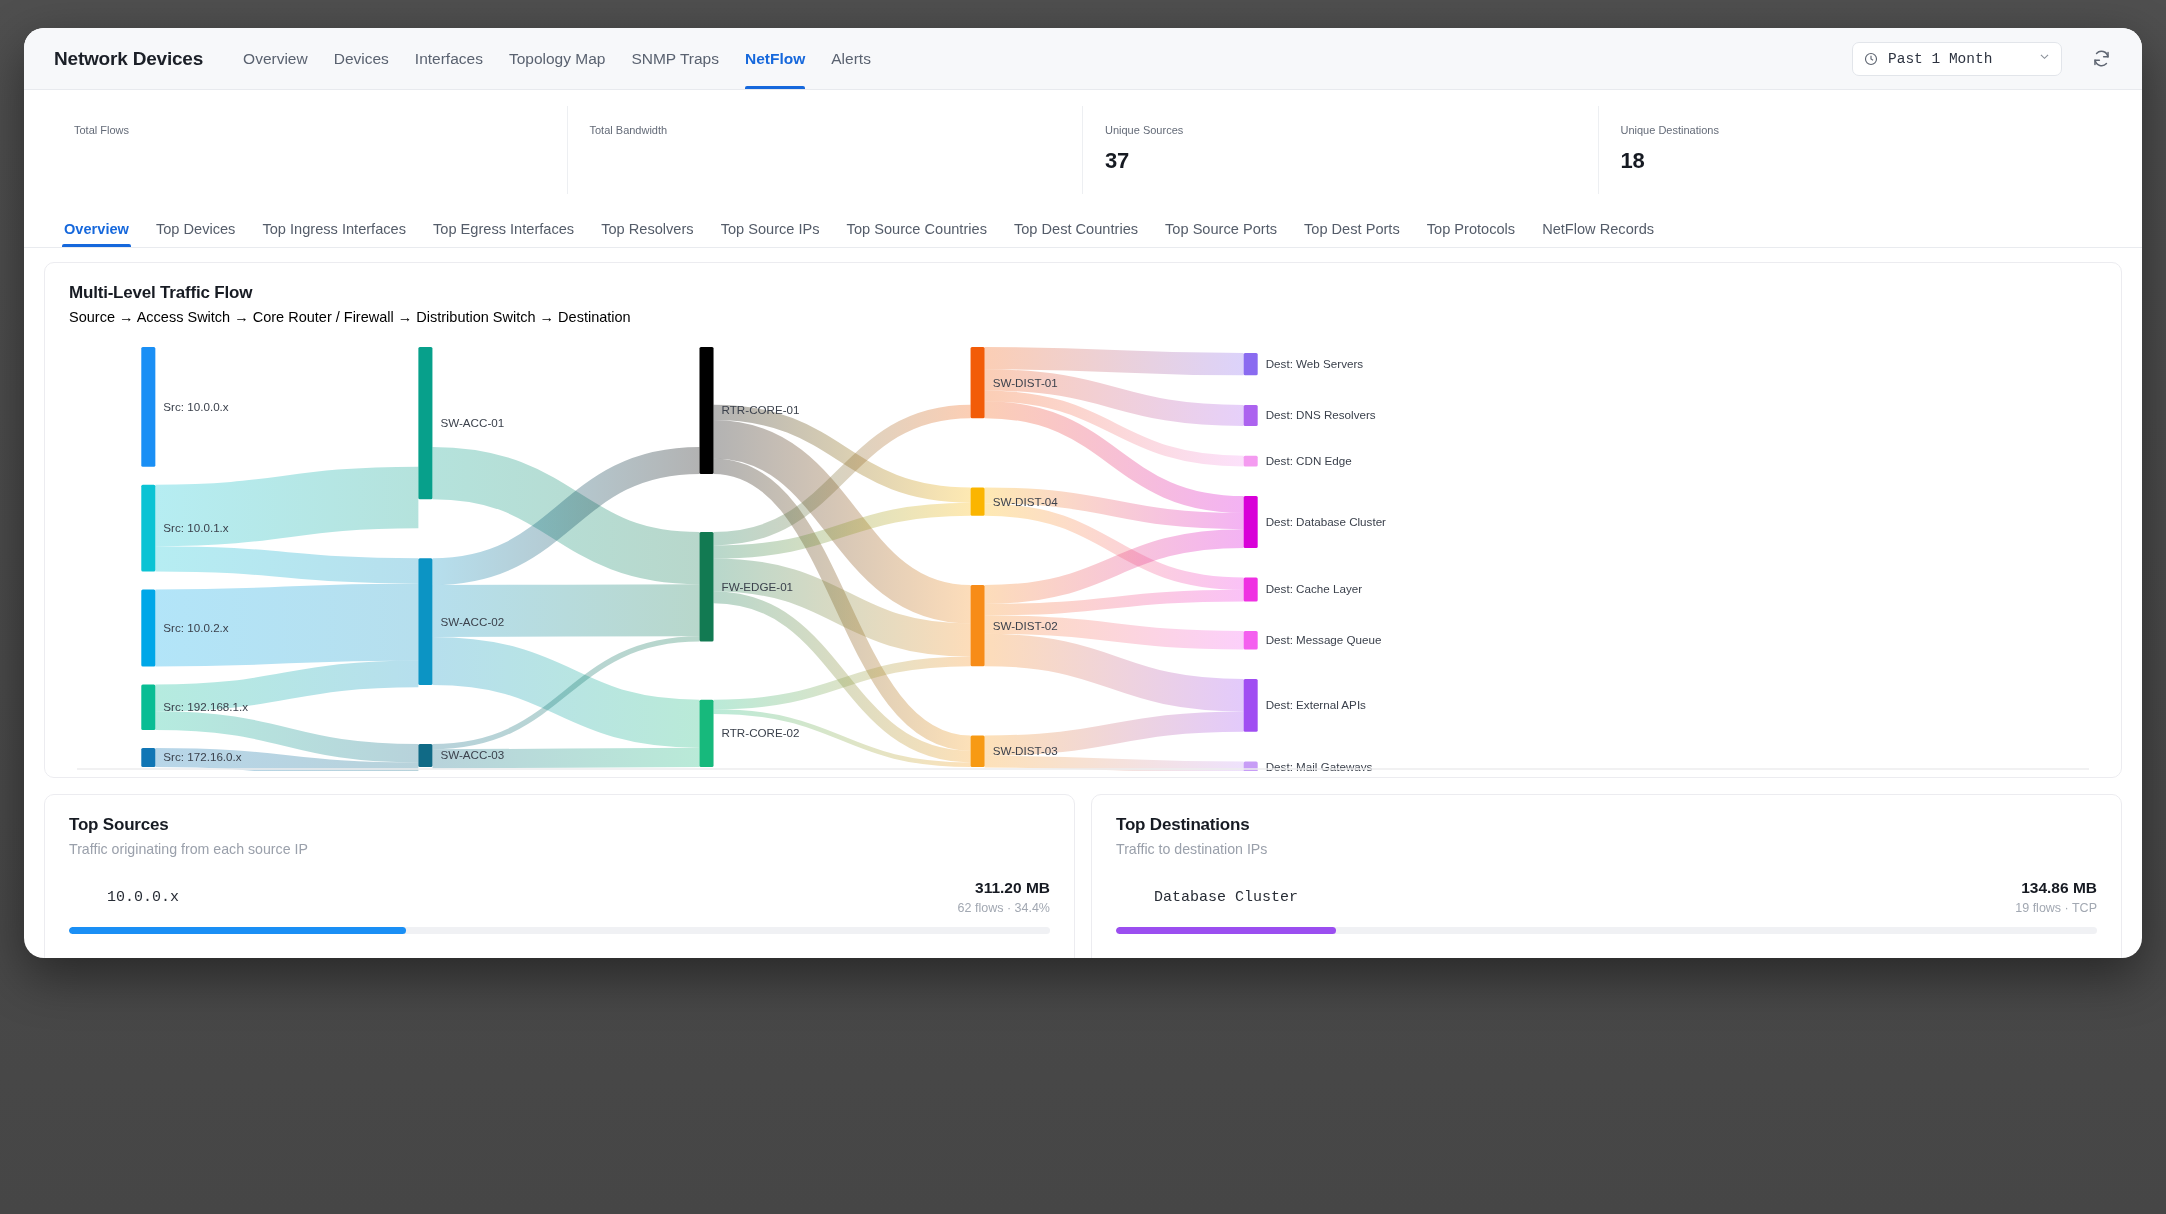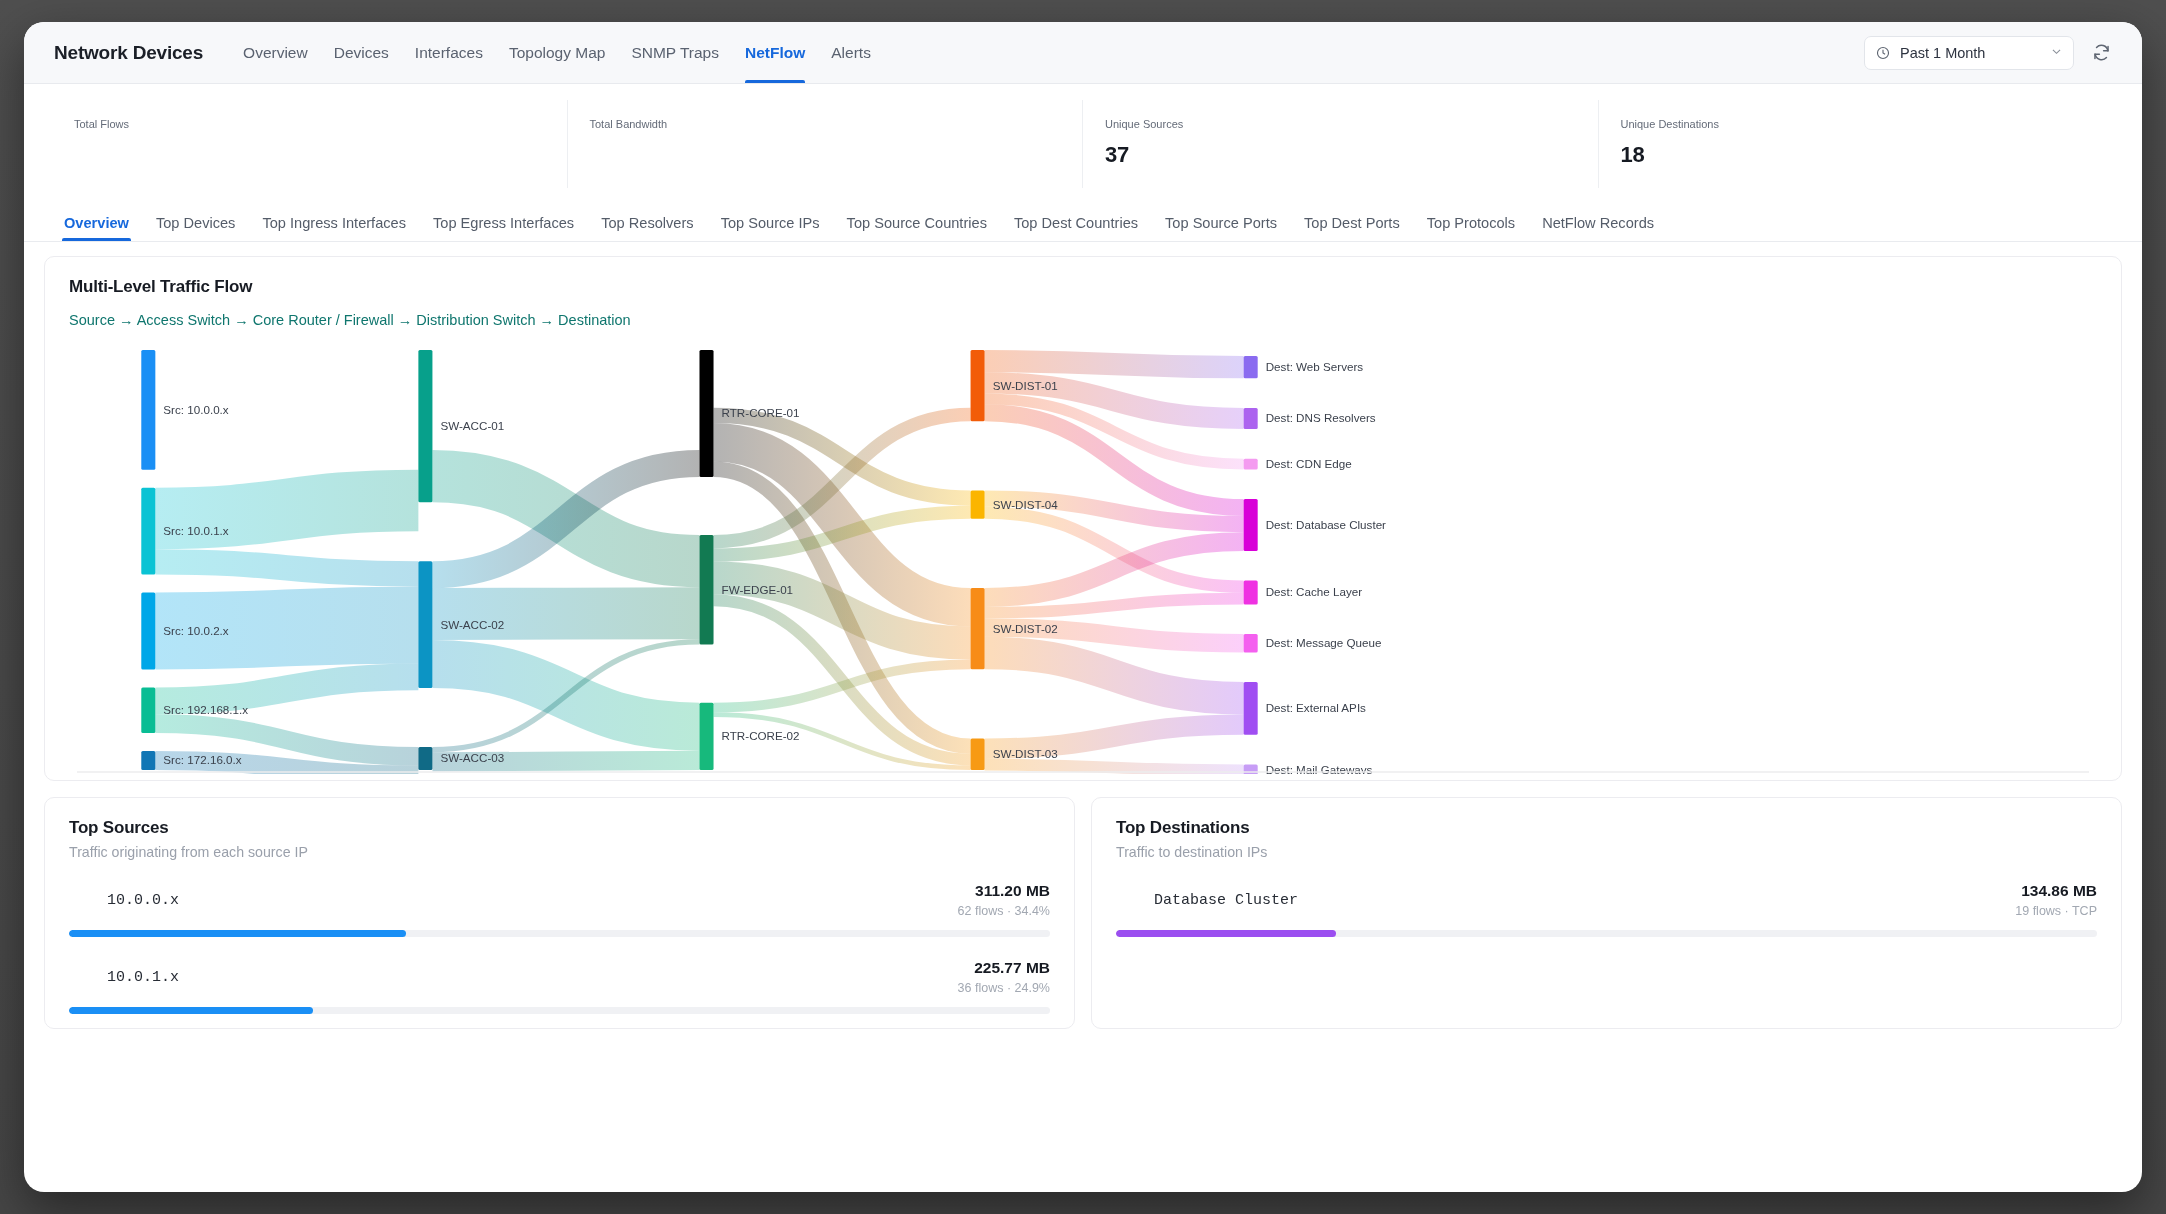--- a/index.html
+++ b/index.html
@@ -9,22 +9,22 @@
     font-family: "Liberation Sans", sans-serif;
     overflow: hidden;
   }
   body {
     background: linear-gradient(180deg,#4f4f4f 0%, #464646 100%);
     display: flex; align-items: center; justify-content: center;
   }
 
   .window {
     position: absolute;
-    left: 24px; top: 22px;
-    width: 2118px; height: 1170px;
+    left: 24px; top: 28px;
+    width: 2118px; height: 930px;
     background: #ffffff;
     border-radius: 20px;
     box-shadow: 0 18px 50px rgba(0,0,0,.45);
     overflow: hidden;
     display: flex; flex-direction: column;
   }
 
   
   .topbar {
     height: 62px; flex: 0 0 62px;
@@ -41,21 +41,21 @@
   .nav-item {
     font-size: 15.5px; color: #5a6270; height: 100%;
     display: flex; align-items: center; position: relative;
     cursor: pointer; white-space: nowrap;
   }
   .nav-item.active { color: #1668dc; font-weight: bold; }
   .nav-item.active::after {
     content:""; position:absolute; left:0; right:0; bottom:0;
     height:3px; background:#1668dc; border-radius:2px 2px 0 0;
   }
-  .topbar-right { margin-left: auto; display:flex; align-items:center; gap:14px; }
+  .topbar-right { margin-left: auto; display:flex; align-items:center; gap:26px;font-family:Liberation Mono, monospace; }
   .range-select {
     display:flex; align-items:center; gap:10px;
     background:#ffffff; border:1px solid #e2e5ea; border-radius:7px;
     height:34px; padding: 0 10px 0 11px; min-width: 210px;
     font-size:14.5px; color:#2d3340; cursor:pointer;
   }
   .range-select .label { flex:1; }
   .chev { color:#8a9099; font-size:12px; }
   .icon-clock { width:14px; height:14px; flex:0 0 14px; color:#5f6672; }
   .refresh-btn {
@@ -93,21 +93,21 @@
     height:3px; background:#1668dc; border-radius:2px 2px 0 0;
   }
 
   
   .content { flex:1; overflow:hidden; padding: 0 20px; }
   .card {
     background:#fff; border:1px solid #ececf0; border-radius:10px;
     margin-top: 14px; padding: 20px 24px 6px 24px;
   }
   .card-title { font-size:17px; font-weight:bold; color:#171b23; letter-spacing:-.2px;}
-  .card-sub { font-size:14.5px; color:#0f766e; margin-top:15px; }
+  .card-sub { font-size:14.5px; color:#000000; margin-top:6px; }
   .sankey-wrap { margin-top: 16px; }
   svg.sankey { display:block; width: 100%; height: 430px; }
   .node-label { font-size: 11.6px; fill:#3b414c; font-family:"Liberation Sans",sans-serif; }
   .baseline { stroke:#ececee; stroke-width:1.6; }
 
   
   .panels { display:grid; grid-template-columns: 1fr 1fr; gap: 16px; margin-top: 16px; }
   .panel {
     background:#fff; border:1px solid #ececf0; border-radius:10px;
     padding: 20px 24px 14px 24px; overflow: hidden;

